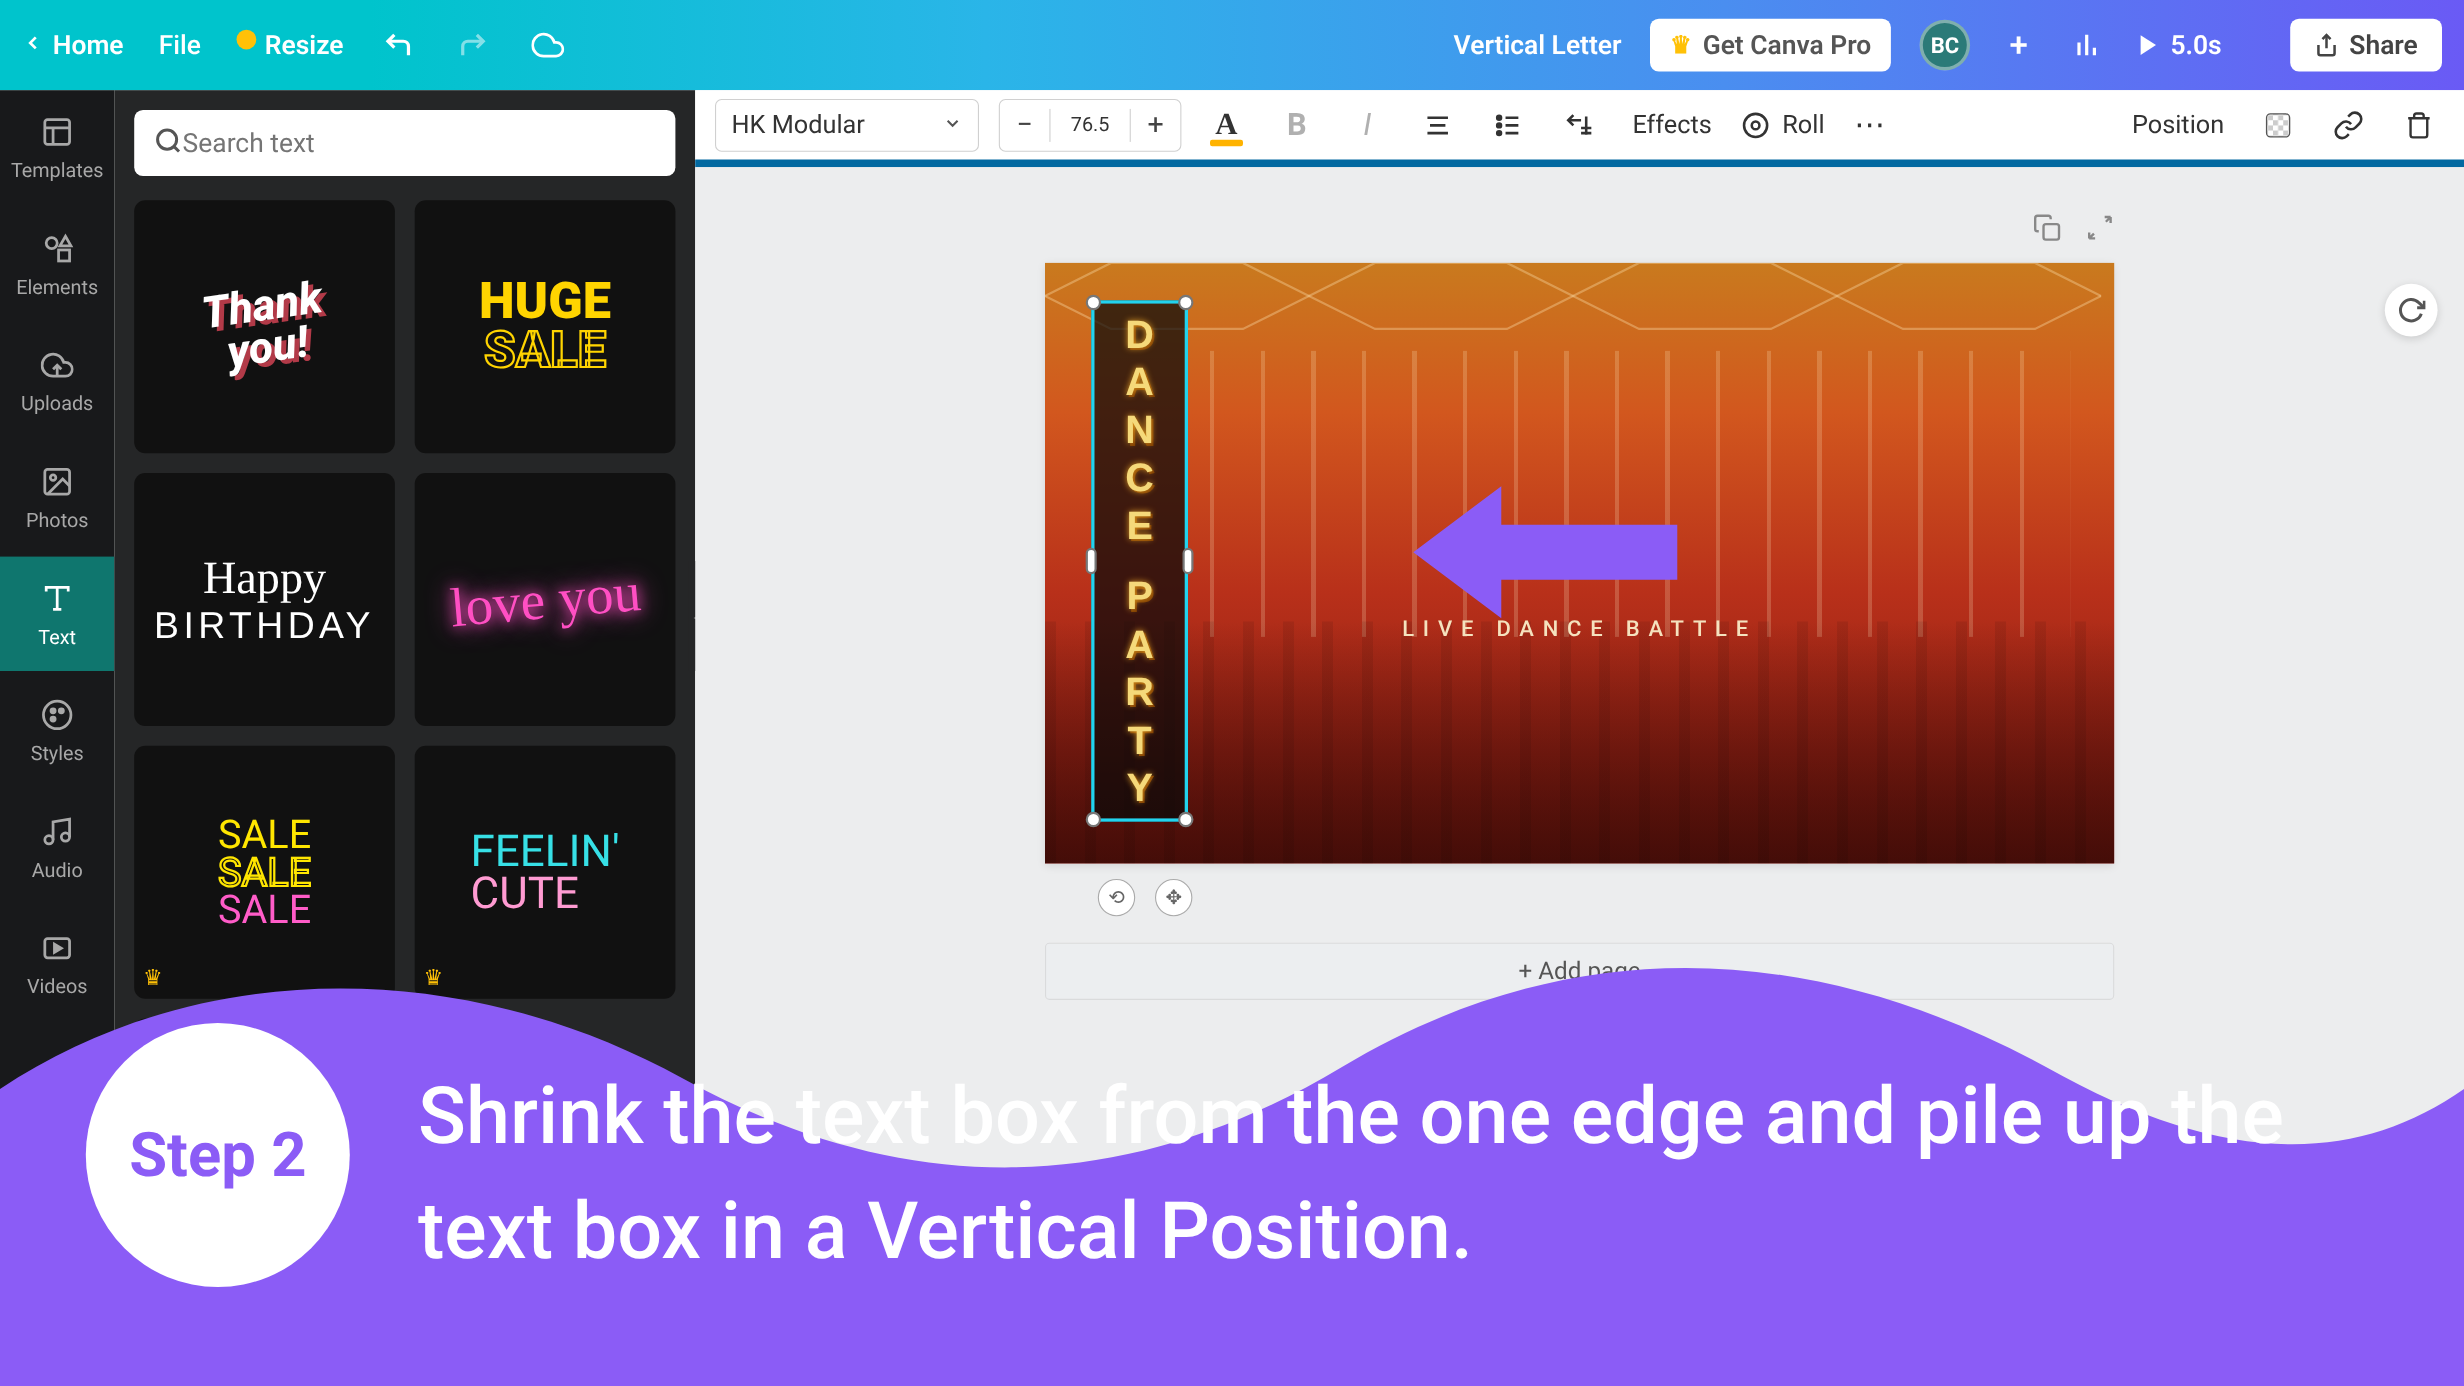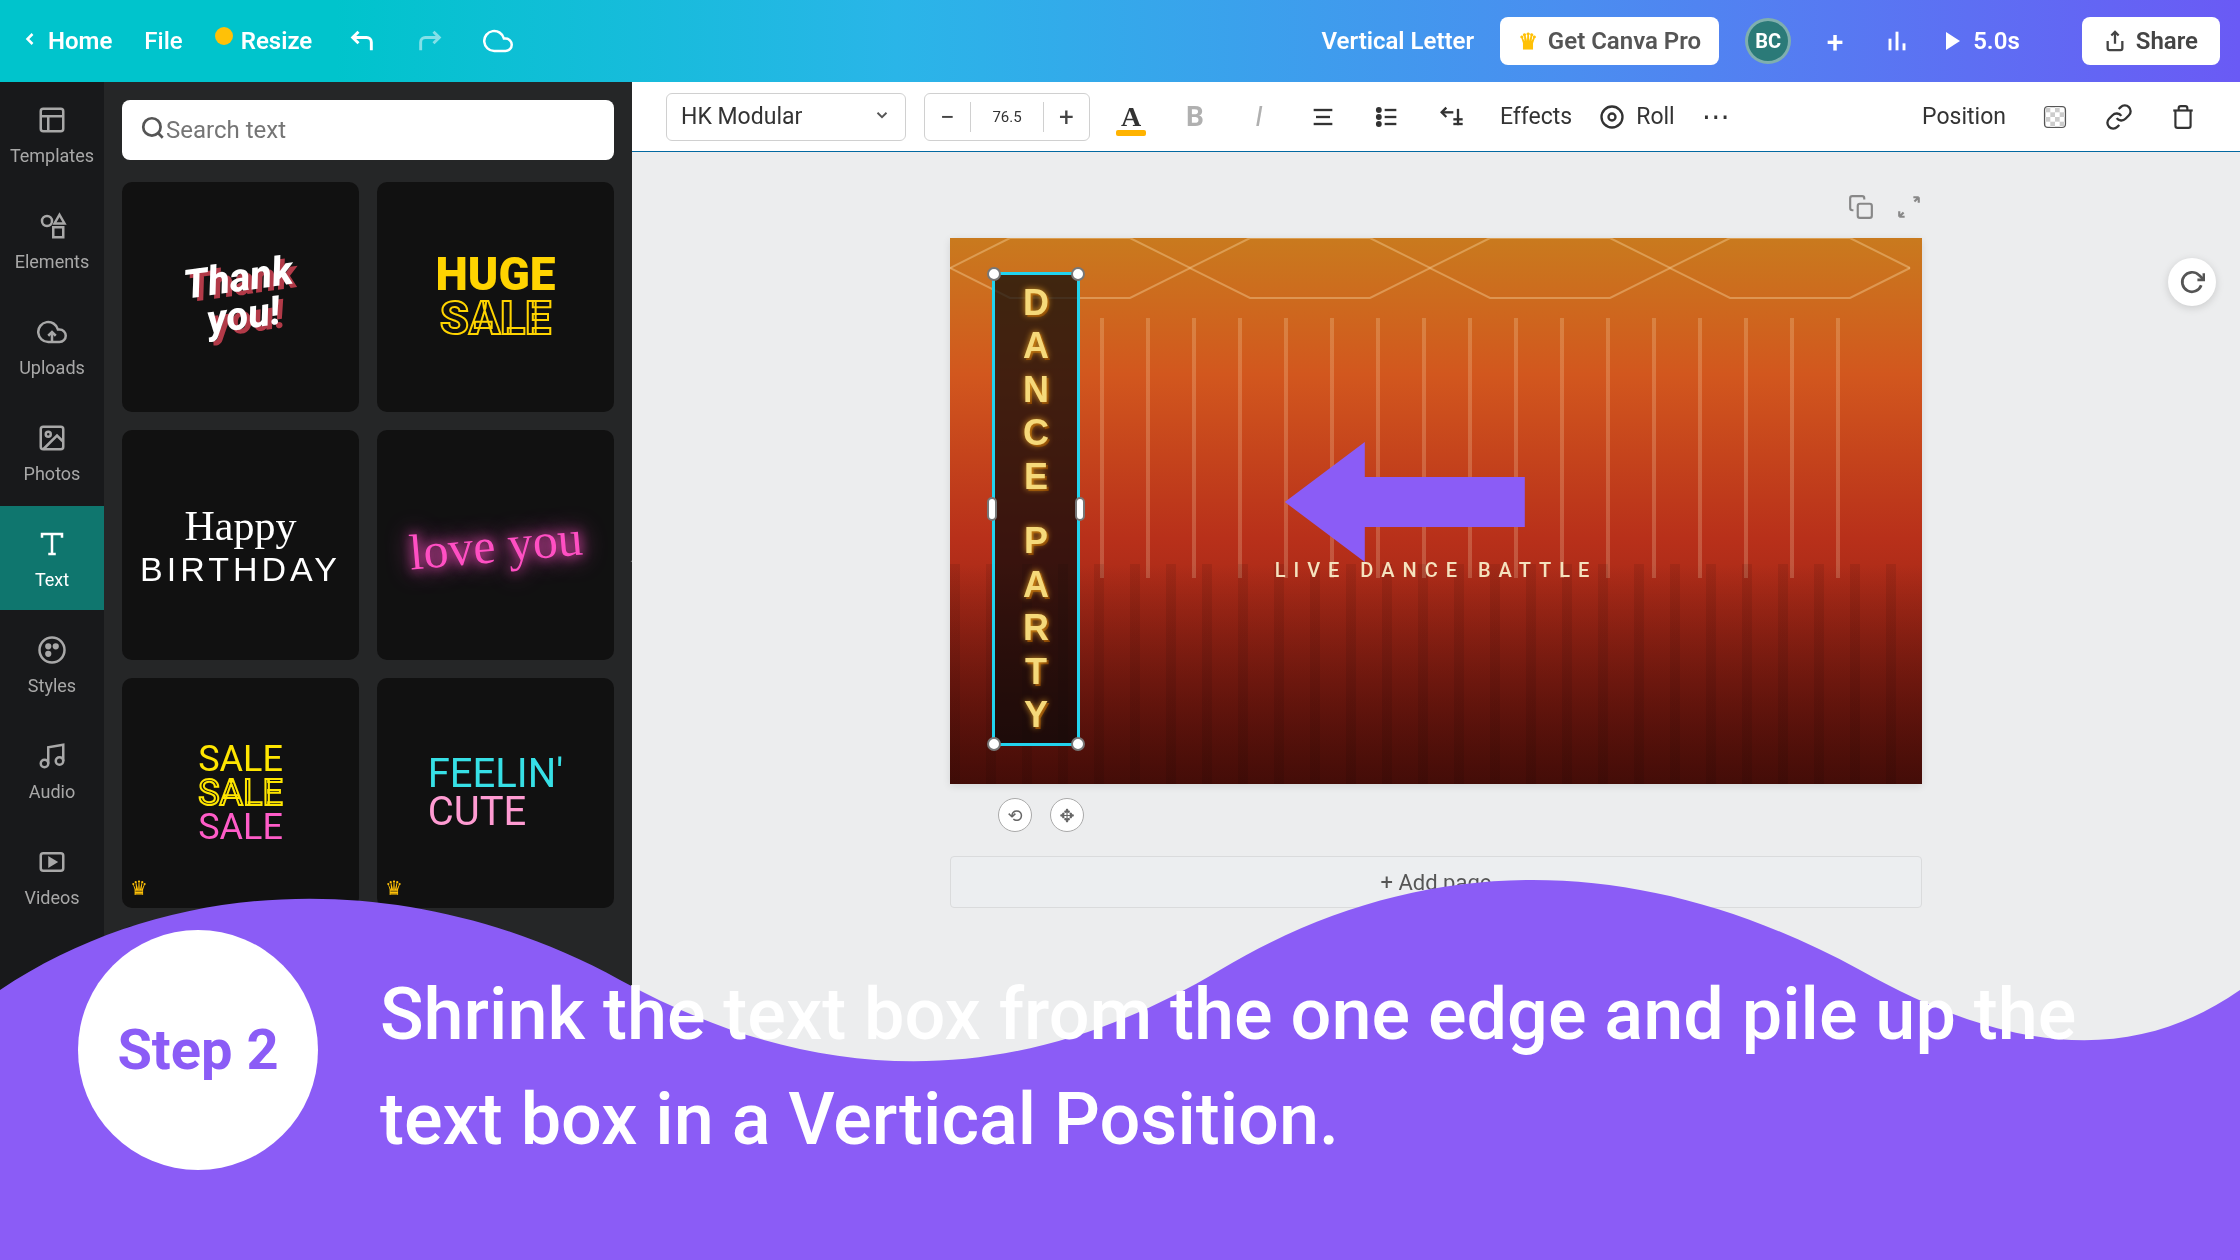--- a/index.html
+++ b/index.html
@@ -29,26 +29,26 @@
   
   .panel { position: absolute; top: 82px; left: 104px; width: 528px; bottom: 0; background: #252627; padding: 18px; overflow: hidden; }
   .search { background: #fff; border-radius: 8px; height: 60px; display: flex; align-items: center; padding: 0 18px; gap: 0; }
   .search input { border: none; outline: none; font-size: 24px; flex: 1; background: transparent; color: #333; }
   .search .mag { color: #555; }
   .grid { margin-top: 22px; display: grid; grid-template-columns: 1fr 1fr; gap: 18px; }
   .card { height: 230px; background: #111; border-radius: 10px; display: flex; align-items: center; justify-content: center; position: relative; overflow: hidden; }
   .card .badge { position: absolute; bottom: 8px; left: 8px; color: #ffc107; font-size: 20px; }
 
   
-  .toolbar { position: absolute; top: 82px; left: 632px; right: 0; height: 70px; background: #fff; border-bottom: 1px solid #0369a1; display: flex; align-items: center; padding: 0 34px; gap: 18px; }
+  .toolbar { position: absolute; top: 82px; left: 632px; right: 0; height: 70px; background: #fff; border-bottom: 7px solid #0369a1; display: flex; align-items: center; padding: 0 18px; gap: 18px; }
   .fontsel { border: 1px solid #d0d0d0; border-radius: 6px; height: 48px; display: flex; align-items: center; padding: 0 14px; gap: 60px; font-size: 23px; color: #333; min-width: 240px; justify-content: space-between; cursor: pointer; }
   .sizebox { display: flex; align-items: center; border: 1px solid #d0d0d0; border-radius: 6px; height: 48px; overflow: hidden; }
   .sizebox .pm { width: 46px; display: flex; align-items: center; justify-content: center; font-size: 26px; color: #444; cursor: pointer; border-right: 1px solid #d0d0d0; }
   .sizebox .pm:last-child { border-right: none; border-left: 1px solid #d0d0d0; }
-  .sizebox .val { width: 72px; text-align: center; font-size: 15px; color: #333; }
+  .sizebox .val { width: 72px; text-align: center; font-size: 18px; color: #333; }
   .tbtn { width: 46px; height: 46px; display: flex; align-items: center; justify-content: center; font-size: 28px; color: #333; cursor: pointer; border-radius: 6px; }
   .tbtn.dim { color: #b0b0b0; }
   .tbtn.textcolor { position: relative; }
   .tbtn.textcolor::after { content: ""; position: absolute; bottom: 4px; left: 8px; right: 8px; height: 6px; background: #ffb300; border-radius: 2px; }
   .tbtn-label { font-size: 23px; color: #333; cursor: pointer; padding: 0 8px; }
   .tbtn-roll { display: flex; align-items: center; gap: 10px; font-size: 23px; color: #333; cursor: pointer; }
   .toolbar .flexgap { flex: 1; }
 
   
   .canvasarea { position: absolute; top: 152px; left: 632px; right: 0; bottom: 0; background: #ecedee; overflow: hidden; }

